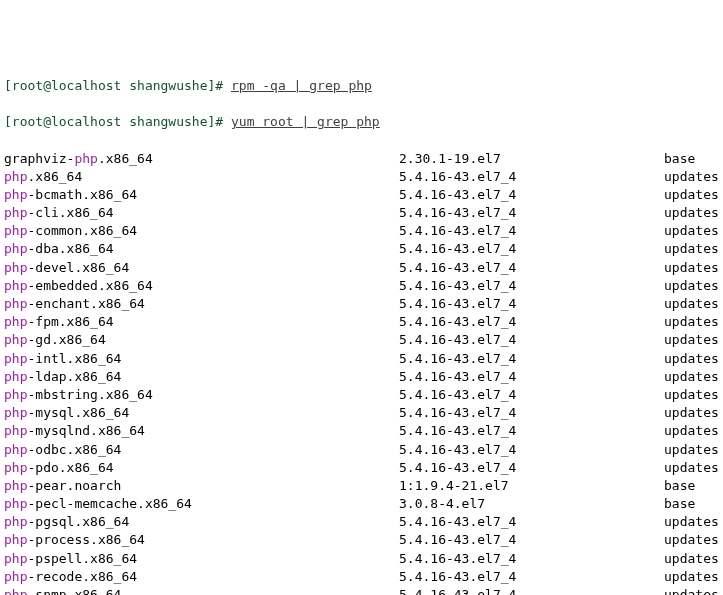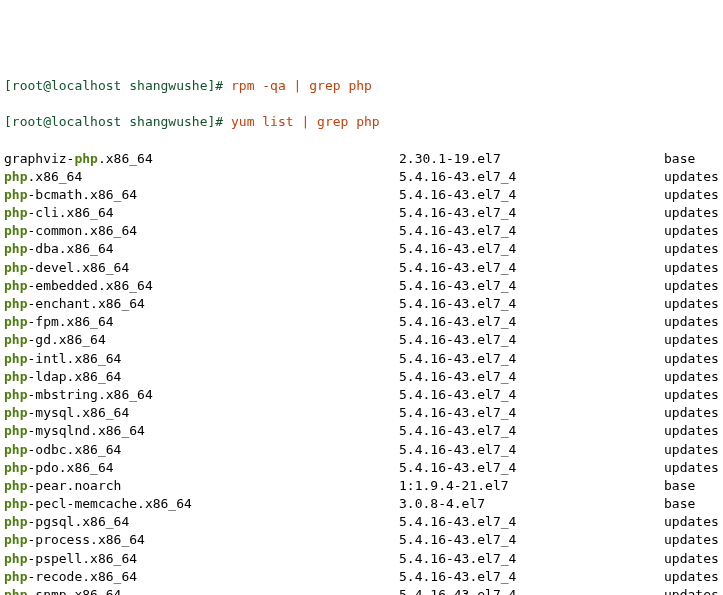--- a/index.html
+++ b/index.html
@@ -7,32 +7,32 @@
       font-family: "DejaVu Sans Mono", "Liberation Mono", monospace;
       font-size: 13px;
       background: #ffffff;
       color: #000000;
       padding: 4px;
       line-height: 1.4;
       white-space: pre;
     }
     .term { width: 723px; }
     .prompt-user { color: #14532d; }
-    .cmd { color: #c2410c; }
-    .hl { color: #4d7c0f; font-weight: bold; }
+    .cmd { color: #404040; text-decoration: underline; }
+    .hl { color: #a21caf; font-weight: normal; }
     .row { display: flex; }
     .col-name { width: 395px; }
     .col-ver { width: 265px; }
     .col-repo { flex: 1; }
   </style>
 </head>
 <body>
 
 
 <div class="term">
 <div><span class="prompt-user">[root@localhost shangwushe]#</span> <span class="cmd">rpm -qa | grep php</span></div>
-<div><span class="prompt-user">[root@localhost shangwushe]#</span> <span class="cmd">yum list | grep php</span></div>
+<div><span class="prompt-user">[root@localhost shangwushe]#</span> <span class="cmd">yum root | grep php</span></div>
 <div id="pkg-list"><div class="row"><span class="col-name"><span>graphviz-</span><span class="hl">php</span><span>.x86_64</span></span><span class="col-ver">2.30.1-19.el7</span><span class="col-repo">base</span></div><div class="row"><span class="col-name"><span></span><span class="hl">php</span><span>.x86_64</span></span><span class="col-ver">5.4.16-43.el7_4</span><span class="col-repo">updates</span></div><div class="row"><span class="col-name"><span></span><span class="hl">php</span><span>-bcmath.x86_64</span></span><span class="col-ver">5.4.16-43.el7_4</span><span class="col-repo">updates</span></div><div class="row"><span class="col-name"><span></span><span class="hl">php</span><span>-cli.x86_64</span></span><span class="col-ver">5.4.16-43.el7_4</span><span class="col-repo">updates</span></div><div class="row"><span class="col-name"><span></span><span class="hl">php</span><span>-common.x86_64</span></span><span class="col-ver">5.4.16-43.el7_4</span><span class="col-repo">updates</span></div><div class="row"><span class="col-name"><span></span><span class="hl">php</span><span>-dba.x86_64</span></span><span class="col-ver">5.4.16-43.el7_4</span><span class="col-repo">updates</span></div><div class="row"><span class="col-name"><span></span><span class="hl">php</span><span>-devel.x86_64</span></span><span class="col-ver">5.4.16-43.el7_4</span><span class="col-repo">updates</span></div><div class="row"><span class="col-name"><span></span><span class="hl">php</span><span>-embedded.x86_64</span></span><span class="col-ver">5.4.16-43.el7_4</span><span class="col-repo">updates</span></div><div class="row"><span class="col-name"><span></span><span class="hl">php</span><span>-enchant.x86_64</span></span><span class="col-ver">5.4.16-43.el7_4</span><span class="col-repo">updates</span></div><div class="row"><span class="col-name"><span></span><span class="hl">php</span><span>-fpm.x86_64</span></span><span class="col-ver">5.4.16-43.el7_4</span><span class="col-repo">updates</span></div><div class="row"><span class="col-name"><span></span><span class="hl">php</span><span>-gd.x86_64</span></span><span class="col-ver">5.4.16-43.el7_4</span><span class="col-repo">updates</span></div><div class="row"><span class="col-name"><span></span><span class="hl">php</span><span>-intl.x86_64</span></span><span class="col-ver">5.4.16-43.el7_4</span><span class="col-repo">updates</span></div><div class="row"><span class="col-name"><span></span><span class="hl">php</span><span>-ldap.x86_64</span></span><span class="col-ver">5.4.16-43.el7_4</span><span class="col-repo">updates</span></div><div class="row"><span class="col-name"><span></span><span class="hl">php</span><span>-mbstring.x86_64</span></span><span class="col-ver">5.4.16-43.el7_4</span><span class="col-repo">updates</span></div><div class="row"><span class="col-name"><span></span><span class="hl">php</span><span>-mysql.x86_64</span></span><span class="col-ver">5.4.16-43.el7_4</span><span class="col-repo">updates</span></div><div class="row"><span class="col-name"><span></span><span class="hl">php</span><span>-mysqlnd.x86_64</span></span><span class="col-ver">5.4.16-43.el7_4</span><span class="col-repo">updates</span></div><div class="row"><span class="col-name"><span></span><span class="hl">php</span><span>-odbc.x86_64</span></span><span class="col-ver">5.4.16-43.el7_4</span><span class="col-repo">updates</span></div><div class="row"><span class="col-name"><span></span><span class="hl">php</span><span>-pdo.x86_64</span></span><span class="col-ver">5.4.16-43.el7_4</span><span class="col-repo">updates</span></div><div class="row"><span class="col-name"><span></span><span class="hl">php</span><span>-pear.noarch</span></span><span class="col-ver">1:1.9.4-21.el7</span><span class="col-repo">base</span></div><div class="row"><span class="col-name"><span></span><span class="hl">php</span><span>-pecl-memcache.x86_64</span></span><span class="col-ver">3.0.8-4.el7</span><span class="col-repo">base</span></div><div class="row"><span class="col-name"><span></span><span class="hl">php</span><span>-pgsql.x86_64</span></span><span class="col-ver">5.4.16-43.el7_4</span><span class="col-repo">updates</span></div><div class="row"><span class="col-name"><span></span><span class="hl">php</span><span>-process.x86_64</span></span><span class="col-ver">5.4.16-43.el7_4</span><span class="col-repo">updates</span></div><div class="row"><span class="col-name"><span></span><span class="hl">php</span><span>-pspell.x86_64</span></span><span class="col-ver">5.4.16-43.el7_4</span><span class="col-repo">updates</span></div><div class="row"><span class="col-name"><span></span><span class="hl">php</span><span>-recode.x86_64</span></span><span class="col-ver">5.4.16-43.el7_4</span><span class="col-repo">updates</span></div><div class="row"><span class="col-name"><span></span><span class="hl">php</span><span>-snmp.x86_64</span></span><span class="col-ver">5.4.16-43.el7_4</span><span class="col-repo">updates</span></div></div>
 
 </div>
 
 
 
 
 </body></html>

